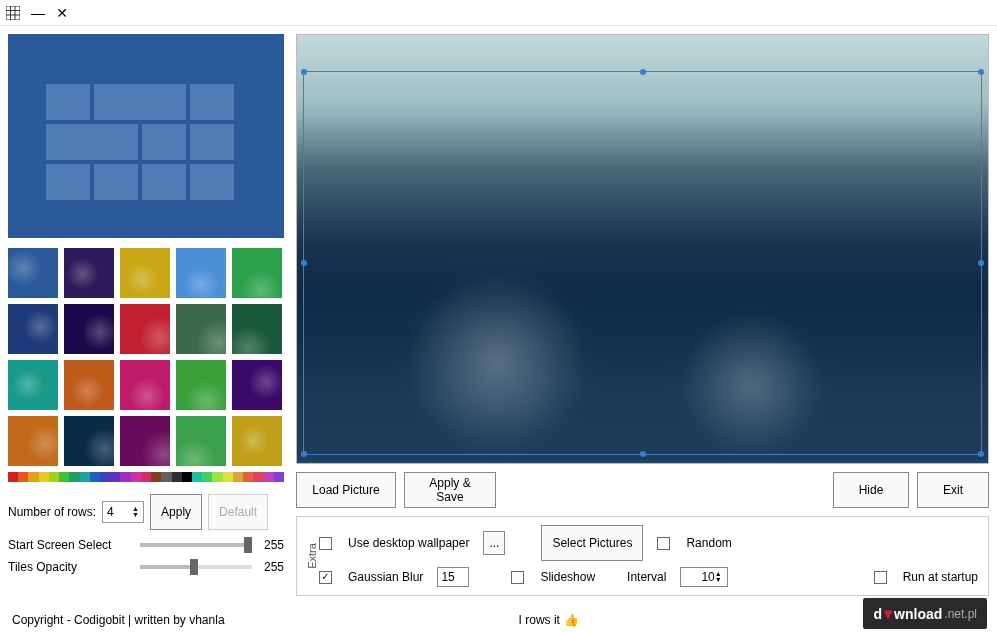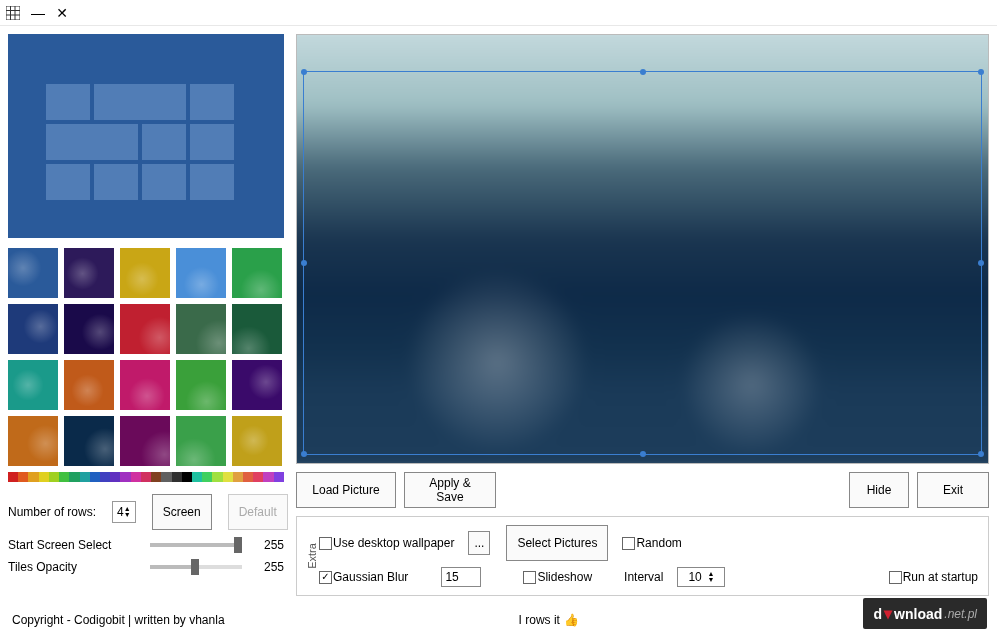--- a/index.html
+++ b/index.html
@@ -12,21 +12,21 @@
 .content { display: flex; padding: 8px 8px 0 8px; gap: 12px; height: 570px; }
 .leftcol { width: 276px; display: flex; flex-direction: column; }
 .preview { width: 276px; height: 204px; background: #2a5a9a; position: relative; margin-bottom: 10px; }
 .tilegrid { position: absolute; top: 50px; left: 38px; display: grid; grid-template-columns: repeat(4, 44px); grid-auto-rows: 36px; gap: 4px; }
 .tile { background: rgba(120,160,210,0.5); }
 .tile.wide { grid-column: span 2; }
 .thumbs { display: grid; grid-template-columns: repeat(5, 50px); grid-auto-rows: 50px; gap: 6px; margin-bottom: 6px; }
 .thumb { width: 50px; height: 50px; cursor: pointer; }
 .colorbar { height: 10px; display: flex; margin-bottom: 12px; }
 .colorbar div { flex: 1; cursor: pointer; }
-.ctrlrow { display: flex; align-items: center; font-size: 12px; margin-bottom: 8px; gap: 16px; }
+.ctrlrow { display: flex; align-items: center; font-size: 12px; margin-bottom: 8px; gap: 6px; }
 .ctrlrow label { white-space: nowrap; }
 .numinput { width: 42px; height: 22px; border: 1px solid #999; display: flex; align-items: center; padding: 0 4px; font-size: 12px; position: relative; }
 .numinput span.val { flex: 1; }
 .numinput .spin { display: flex; flex-direction: column; font-size: 7px; line-height: 6px; }
 .btn { height: 24px; padding: 17px 10px; border: 1px solid #888; background: #fafafa; font-size: 12px; cursor: pointer; display: inline-flex; align-items: center; justify-content: center; }
 .btn.disabled { color: #aaa; border-color: #ccc; cursor: default; }
 .slider { flex: 1; height: 4px; background: #ddd; position: relative; margin: 0 6px; }
 .slider .track { position: absolute; height: 4px; background: #bbb; left: 0; }
 .slider .handle { position: absolute; width: 8px; height: 16px; background: #666; top: -6px; }
 .rightcol { flex: 1; display: flex; flex-direction: column; }
@@ -38,30 +38,30 @@
   filter: blur(6px); transform: scale(1.05);
 }
 .selrect { position: absolute; border: 1px solid #3a7ed0; left: 6px; right: 6px; top: 36px; bottom: 8px; }
 .selrect .h { position: absolute; width: 6px; height: 6px; background: #3a7ed0; border-radius: 50%; }
 .btnrow { display: flex; gap: 8px; margin-bottom: 8px; }
 .btnrow .spacer { flex: 1; }
 .extragroup { border: 1px solid #ccc; position: relative; padding: 8px 10px 8px 22px; font-size: 12px; }
 .extragroup .grouplabel { position: absolute; left: 2px; top: 50%; transform: translateY(-50%) rotate(-90deg); transform-origin: center; font-size: 11px; color: #555; white-space: nowrap; }
 .extrarow { display: flex; align-items: center; gap: 14px; margin-bottom: 6px; }
 .extrarow:last-child { margin-bottom: 0; }
-.chk { display: flex; align-items: center; gap: 1px; cursor: pointer; }
+.chk { display: flex; align-items: center; gap: 16px; cursor: pointer; }
 .chkbox { width: 13px; height: 13px; border: 1px solid #666; display: inline-flex; align-items: center; justify-content: center; font-size: 10px; line-height: 1; }
-.smallinput { width: 40px; height: 20px; border: 1px solid #888; font-size: 12px; padding: 0 3px; margin-left: 19px; }
-.numbox { width: 48px; height: 20px; border: 1px solid #888; display: flex; align-items: center; font-size: 12px; padding: 0 10px; }
+.smallinput { width: 32px; height: 20px; border: 1px solid #888; font-size: 12px; padding: 0 3px; }
+.numbox { width: 48px; height: 20px; border: 1px solid #888; display: flex; align-items: center; font-size: 12px; padding: 0 20px; }
 .numbox .spin { display: flex; flex-direction: column; font-size: 7px; line-height: 6px; margin-left: auto; }
 .footer { position: absolute; bottom: 6px; left: 12px; right: 12px; display: flex; align-items: center; font-size: 12px; }
 .footer .like { margin-left: 294px; display: flex; align-items: center; gap: 4px; cursor: pointer; }
 .dlbadge { position: absolute; right: 10px; bottom: 4px; background: #2a2a2a; color: #fff; padding: 6px 10px; font-size: 14px; font-weight: bold; border-radius: 2px; display: flex; align-items: center; gap: 2px; }
 .dlbadge .arrow { color: #d02030; font-size: 16px; }
-.dlbadge .netpl { color: #aaa; font-weight: normal; font-size: 12px; font-style: italic; }
+.dlbadge .netpl { color: #aaa; font-weight: normal; font-size: 12px; }
 </style>
 </head>
 <body>
 
 <div class="titlebar">
   <span class="appicon">
     <svg viewBox="0 0 14 14">
         <rect x="0" y="0" width="14" height="14" fill="none" stroke="#333" stroke-width="1"></rect>
         <line x1="0" y1="4.5" x2="14" y2="4.5" stroke="#333"></line>
         <line x1="0" y1="9" x2="14" y2="9" stroke="#333"></line>
@@ -143,21 +143,21 @@
 
     <div class="ctrlrow">
       <label>Number of rows:</label>
       <div class="numinput">
         <span class="val">4</span>
         <span class="spin">
             <span>▲</span>
             <span>▼</span>
           </span>
       </div>
-      <button class="btn">Screen</button>
+      <button class="btn">Apply</button>
       <button class="btn disabled">Default</button>
     </div>
 
     <div class="ctrlrow">
       <label style="width:120px">Start Screen Select</label>
       <div class="slider">
         <div class="track" style="width:100%"></div>
           <div class="handle" style="left:calc(100% - 8px)"></div>
       </div>
       <span>255</span>
@@ -185,33 +185,33 @@
           <div class="h" style="left:calc(50% - 3px);bottom:-3px"></div>
         <div class="h" style="top:calc(50% - 3px);left:-3px"></div>
           <div class="h" style="top:calc(50% - 3px);right:-3px"></div>
       </div>
     </div>
 
     <div class="btnrow">
       <button class="btn" style="width:100px">Load Picture</button>
       <button class="btn" style="width:92px">Apply &amp; Save</button>
       <div class="spacer"></div>
-      <button class="btn" style="width:60px">Hide</button>
+      <button class="btn" style="width:76px">Hide</button>
       <button class="btn" style="width:72px">Exit</button>
     </div>
 
     <div class="extragroup">
       <span class="grouplabel">Extra</span>
       <div class="extrarow">
         <span class="chk">
           <span class="chkbox"></span>
             <span>Use desktop wallpaper</span>
         </span>
         <button class="btn" style="width:22px;padding:0">...</button>
-        <button class="btn" style="margin-left:2px">Select Pictures</button>
+        <button class="btn" style="margin-left:22px">Select Pictures</button>
         <span class="chk">
           <span class="chkbox"></span>
             <span>Random</span>
         </span>
       </div>
       <div class="extrarow">
         <span class="chk">
           <span class="chkbox">✓</span>
             <span>Gaussian Blur</span>
         </span>

